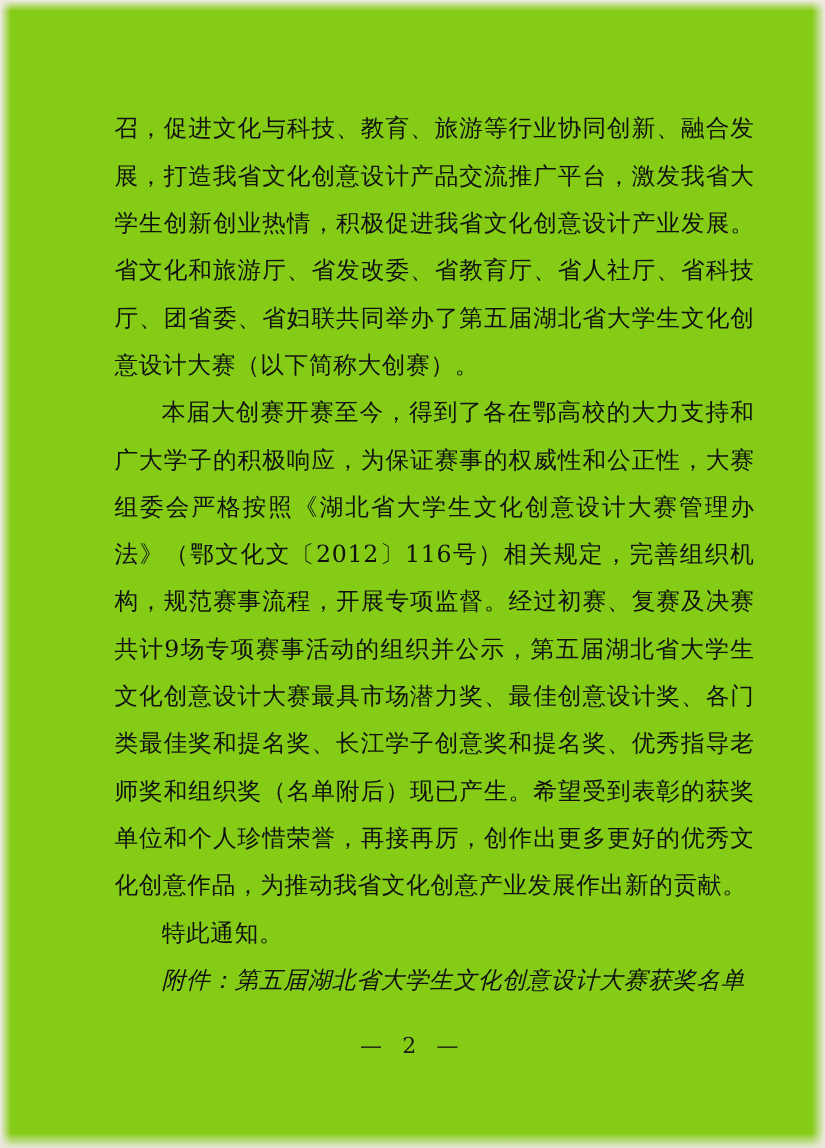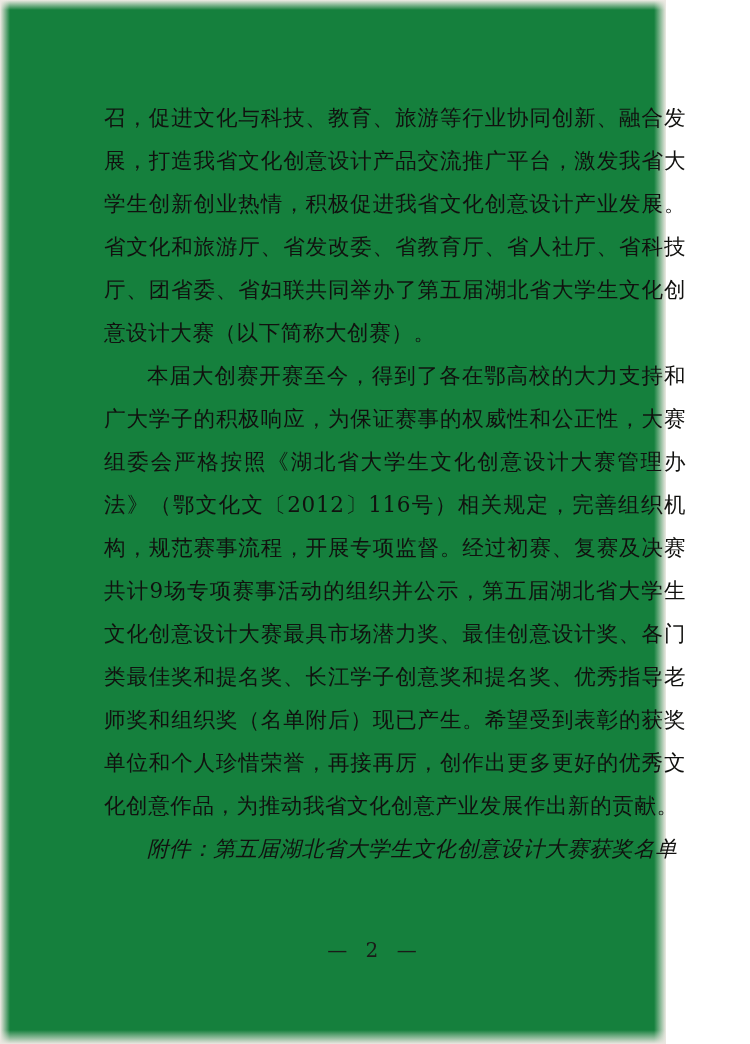--- a/index.html
+++ b/index.html
@@ -8,23 +8,23 @@
     background: #ffffff;
   }
   body {
     width: 750px;
     height: 1044px;
     overflow: hidden;
     font-family: "DejaVu Serif", "Liberation Serif", serif;
   }
   .page {
     position: relative;
-    width: 666px;
+    width: 750px;
     height: 1044px;
-    background: #15803d;
+    background: #84cc16;
     box-sizing: border-box;
   }
   .page-inner {
     position: absolute;
     left: 104px;
     top: 96px;
     width: 582px;
   }
   .para {
     font-size: 21.5px;
@@ -99,19 +99,20 @@
 
 <div class="page">
   <div class="edge-top"></div>
   <div class="edge-left"></div>
   <div class="edge-right"></div>
   <div class="edge-bottom"></div>
 
   <div class="page-inner">
     <p class="para">召，促进文化与科技、教育、旅游等行业协同创新、融合发展，打造我省文化创意设计产品交流推广平台，激发我省大学生创新创业热情，积极促进我省文化创意设计产业发展。省文化和旅游厅、省发改委、省教育厅、省人社厅、省科技厅、团省委、省妇联共同举办了第五届湖北省大学生文化创意设计大赛（以下简称大创赛）。</p>
     <p class="para indent gap-top">本届大创赛开赛至今，得到了各在鄂高校的大力支持和广大学子的积极响应，为保证赛事的权威性和公正性，大赛组委会严格按照《湖北省大学生文化创意设计大赛管理办法》（鄂文化文〔2012〕116号）相关规定，完善组织机构，规范赛事流程，开展专项监督。经过初赛、复赛及决赛共计9场专项赛事活动的组织并公示，第五届湖北省大学生文化创意设计大赛最具市场潜力奖、最佳创意设计奖、各门类最佳奖和提名奖、长江学子创意奖和提名奖、优秀指导老师奖和组织奖（名单附后）现已产生。希望受到表彰的获奖单位和个人珍惜荣誉，再接再厉，创作出更多更好的优秀文化创意作品，为推动我省文化创意产业发展作出新的贡献。</p>
+    <p class="para indent gap-top">特此通知。</p>
     <p class="para indent gap-top-lg">附件：第五届湖北省大学生文化创意设计大赛获奖名单</p>
   </div>
 
   <div class="footer">
     <span class="page-number">— 2 —</span>
   </div>
 </div>
 
 </body></html>

